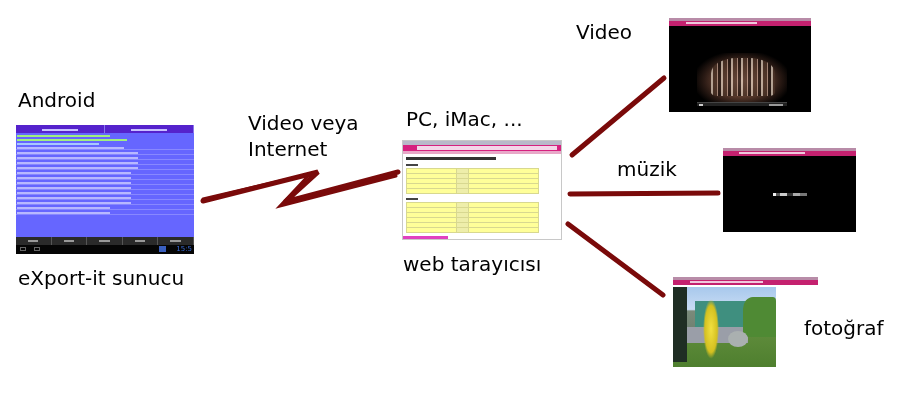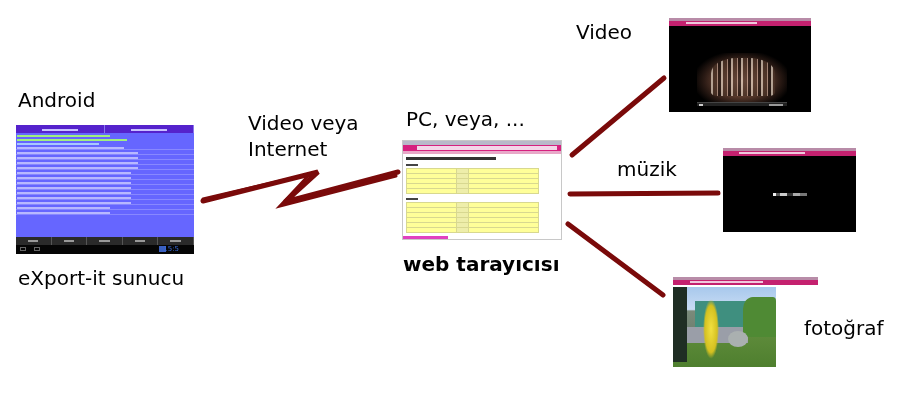--- a/index.html
+++ b/index.html
@@ -17,21 +17,21 @@
     .android .hdr div { flex: 1; border-right: 1px solid #8877ee; position: relative; }
     .android .hdr div::after { content: ""; position: absolute; left: 30%; top: 4px; width: 40%; height: 2px; background: #c8c0ff; }
     .android .greenline { position: absolute; left: 1px; height: 2px; background: #9fef7f; }
     .android .row { position: absolute; left: 0; width: 100%; height: 4px; border-bottom: 1px solid #8888ff; }
     .android .row::after { content: ""; position: absolute; left: 1px; top: 1px; height: 2px; background: #b8b8ff; width: var(--w, 55%); }
     .android .btnbar { position: absolute; left: 0; top: 112px; width: 100%; height: 8px; background: #2a2a2a; display: flex; }
     .android .btnbar div { flex: 1; border-right: 1px solid #555; position: relative; }
     .android .btnbar div::after { content: ""; position: absolute; left: 35%; top: 3px; width: 30%; height: 2px; background: #999; }
     .android .navbar { position: absolute; left: 0; top: 120px; width: 100%; height: 9px; background: #050505; }
     .android .navbar .ic { position: absolute; top: 2px; width: 6px; height: 4px; border: 1px solid #666; }
-    .android .navbar .clock { position: absolute; right: 15px; top: 0; font-size: 7px; line-height: 9px; color: #3a6bd6; font-family: "DejaVu Sans", sans-serif; }
+    .android .navbar .clock { position: absolute; right: 2px; top: 0; font-size: 7px; line-height: 9px; color: #3a6bd6; font-family: "DejaVu Sans", sans-serif; }
     .android .navbar .badge { position: absolute; right: 28px; top: 1px; width: 7px; height: 6px; background: #3a5fbf; }
 
     
     .browser { position: absolute; left: 402px; top: 140px; width: 160px; height: 100px; background: #ffffff; border: 1px solid #c8c8c8; overflow: hidden; }
     .browser .tabs { position: absolute; left: 0; top: 0; width: 100%; height: 4px; background: #b9b9c9; }
     .browser .toolbar { position: absolute; left: 0; top: 4px; width: 100%; height: 6px; background: #d6217f; }
     .browser .url { position: absolute; left: 14px; top: 5px; width: 140px; height: 4px; background: #f4d6e8; }
     .browser .bookmarks { position: absolute; left: 0; top: 10px; width: 100%; height: 3px; background: #e8a8c8; }
     .browser .title { position: absolute; left: 3px; top: 16px; height: 3px; width: 90px; background: #333; }
     .browser .sub { position: absolute; left: 3px; height: 2px; width: 12px; background: #444; }
@@ -123,21 +123,21 @@
     <span class="badge"></span>
     <span class="clock">15:5</span>
   </div>
 </div>
 
 <div class="label" style="left:18px; top:266px;">eXport-it sunucu</div>
 
 <div class="label two-line" style="left:248px; top:110px;">Video veya</div>
 <div class="label two-line" style="left:248px; top:136px;">Internet</div>
 
-<div class="label" style="left:406px; top:107px;">PC, veya, ...</div>
+<div class="label" style="left:406px; top:107px;">PC, iMac, ...</div>
 
 <div class="browser">
   <div class="tabs"></div>
   <div class="toolbar"></div>
   <div class="url"></div>
   <div class="bookmarks"></div>
   <div class="title"></div>
   <div class="sub" style="top:23px;"></div>
   <table style="top:27px;">
     <tbody>
@@ -199,21 +199,21 @@
     <tr>
           <td class="c1"></td>
           <td class="c2"></td>
           <td class="c3"></td>
         </tr>
   </tbody>
     </table>
   <div class="status"></div>
 </div>
 
-<div class="label" style="left:403px; top:252px;font-weight:bold;">web tarayıcısı</div>
+<div class="label" style="left:403px; top:252px;">web tarayıcısı</div>
 
 <div class="label" style="left:576px; top:20px;">Video</div>
 <div class="thumb video">
   <div class="bar-top"></div>
     <div class="bar-pink"></div>
   <div class="stage"></div>
   <div class="figures"></div>
   <div class="controls"></div>
 </div>
 

